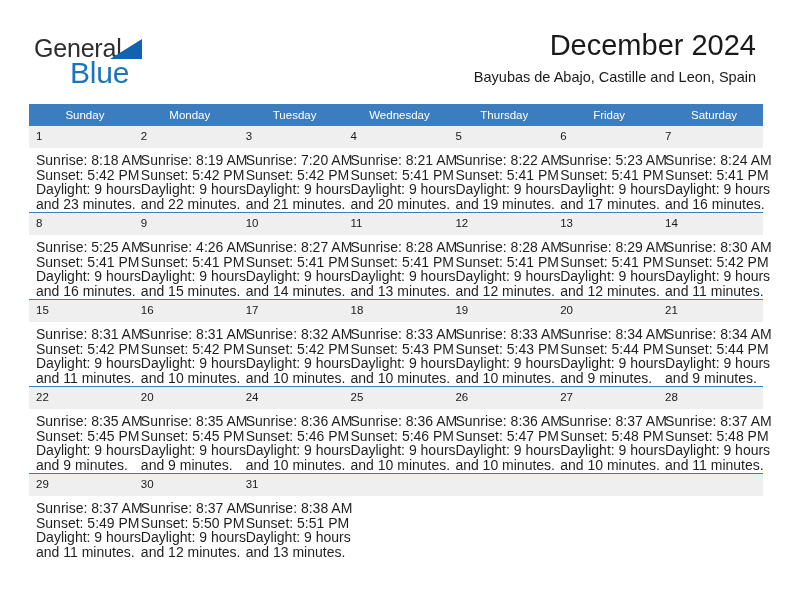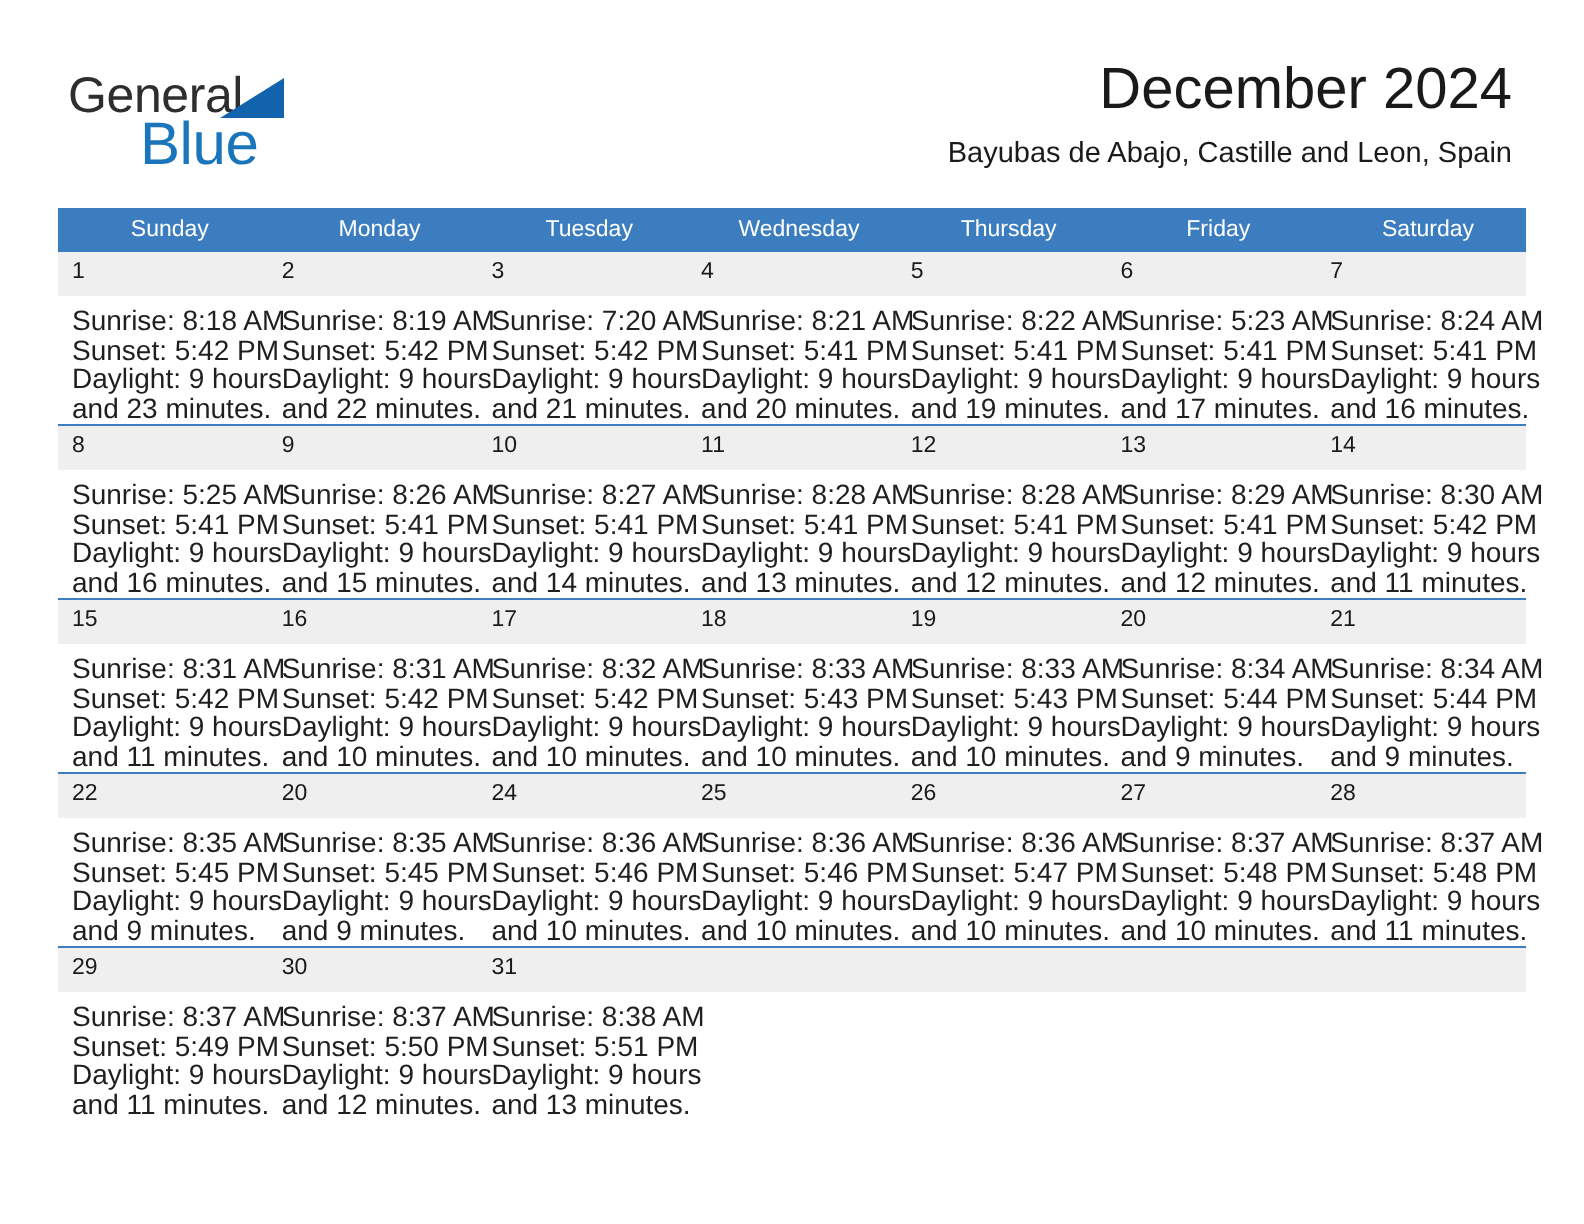--- a/index.html
+++ b/index.html
@@ -250,21 +250,21 @@
               <div class="events">
                 <div>Sunrise: 5:25 AM</div>
                 <div>Sunset: 5:41 PM</div>
                 <div>Daylight: 9 hours</div>
                 <div>and 16 minutes.</div>
               </div>
             </td>
             <td class="daycell">
               <div class="daynum">9</div>
               <div class="events">
-                <div>Sunrise: 8:26 AM</div>
+                <div>Sunrise: 4:26 AM</div>
                 <div>Sunset: 5:41 PM</div>
                 <div>Daylight: 9 hours</div>
                 <div>and 15 minutes.</div>
               </div>
             </td>
             <td class="daycell">
               <div class="daynum">10</div>
               <div class="events">
                 <div>Sunrise: 8:27 AM</div>
                 <div>Sunset: 5:41 PM</div>

